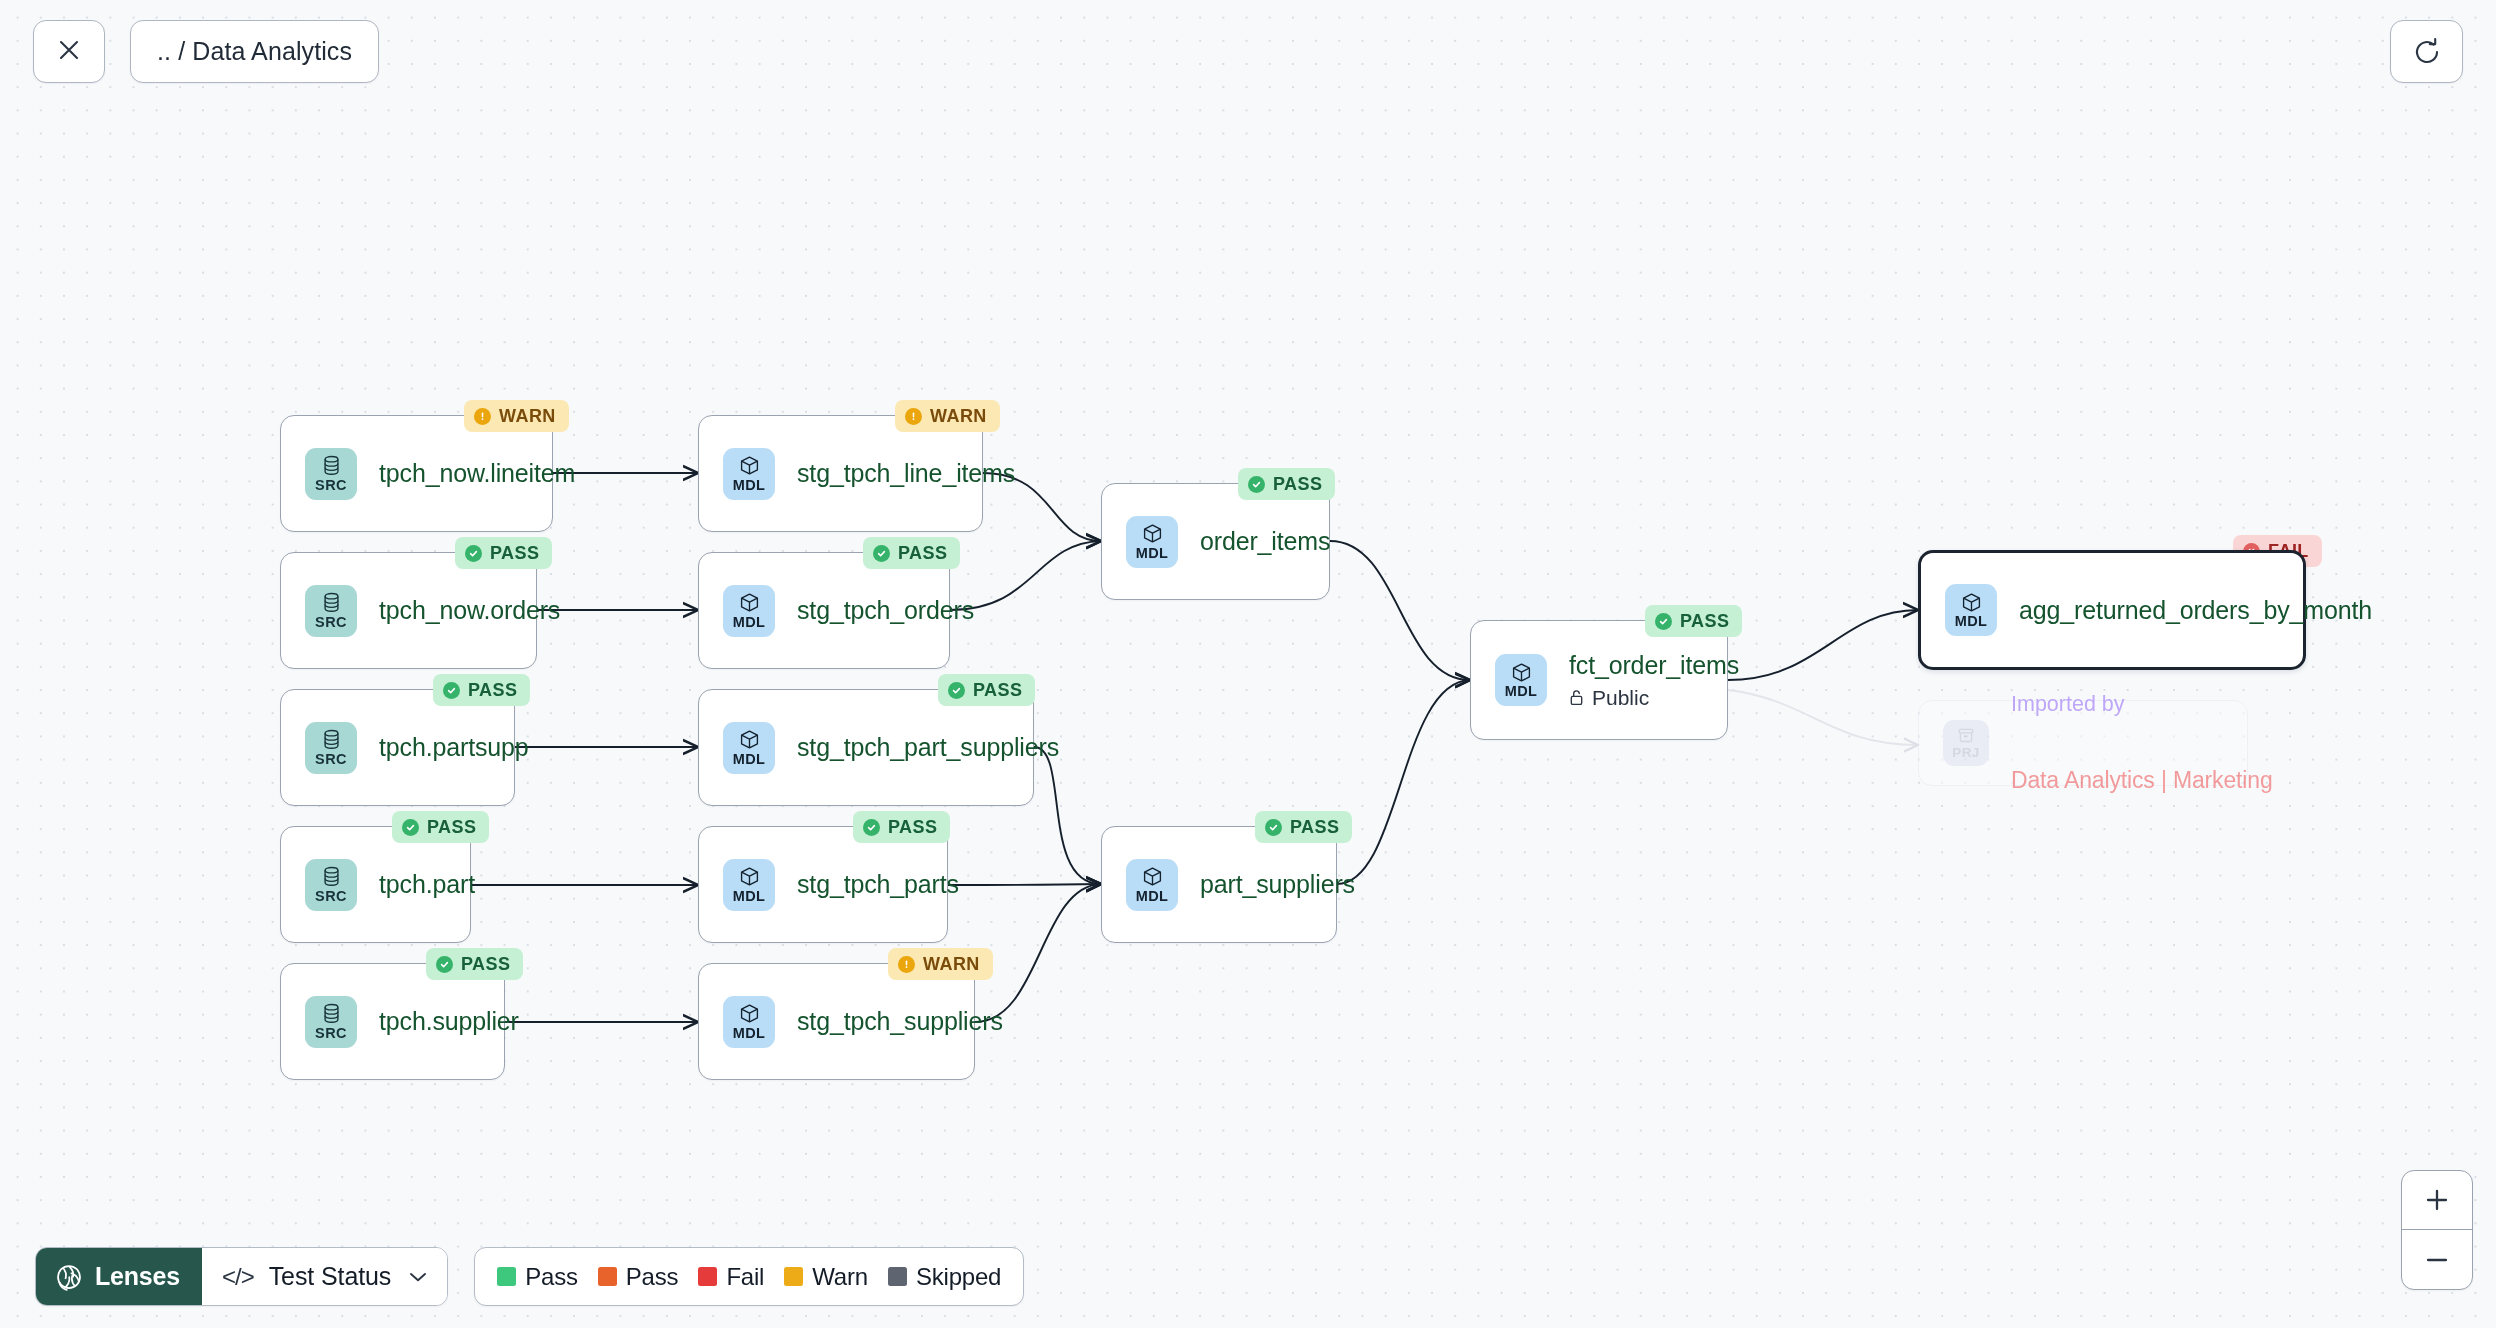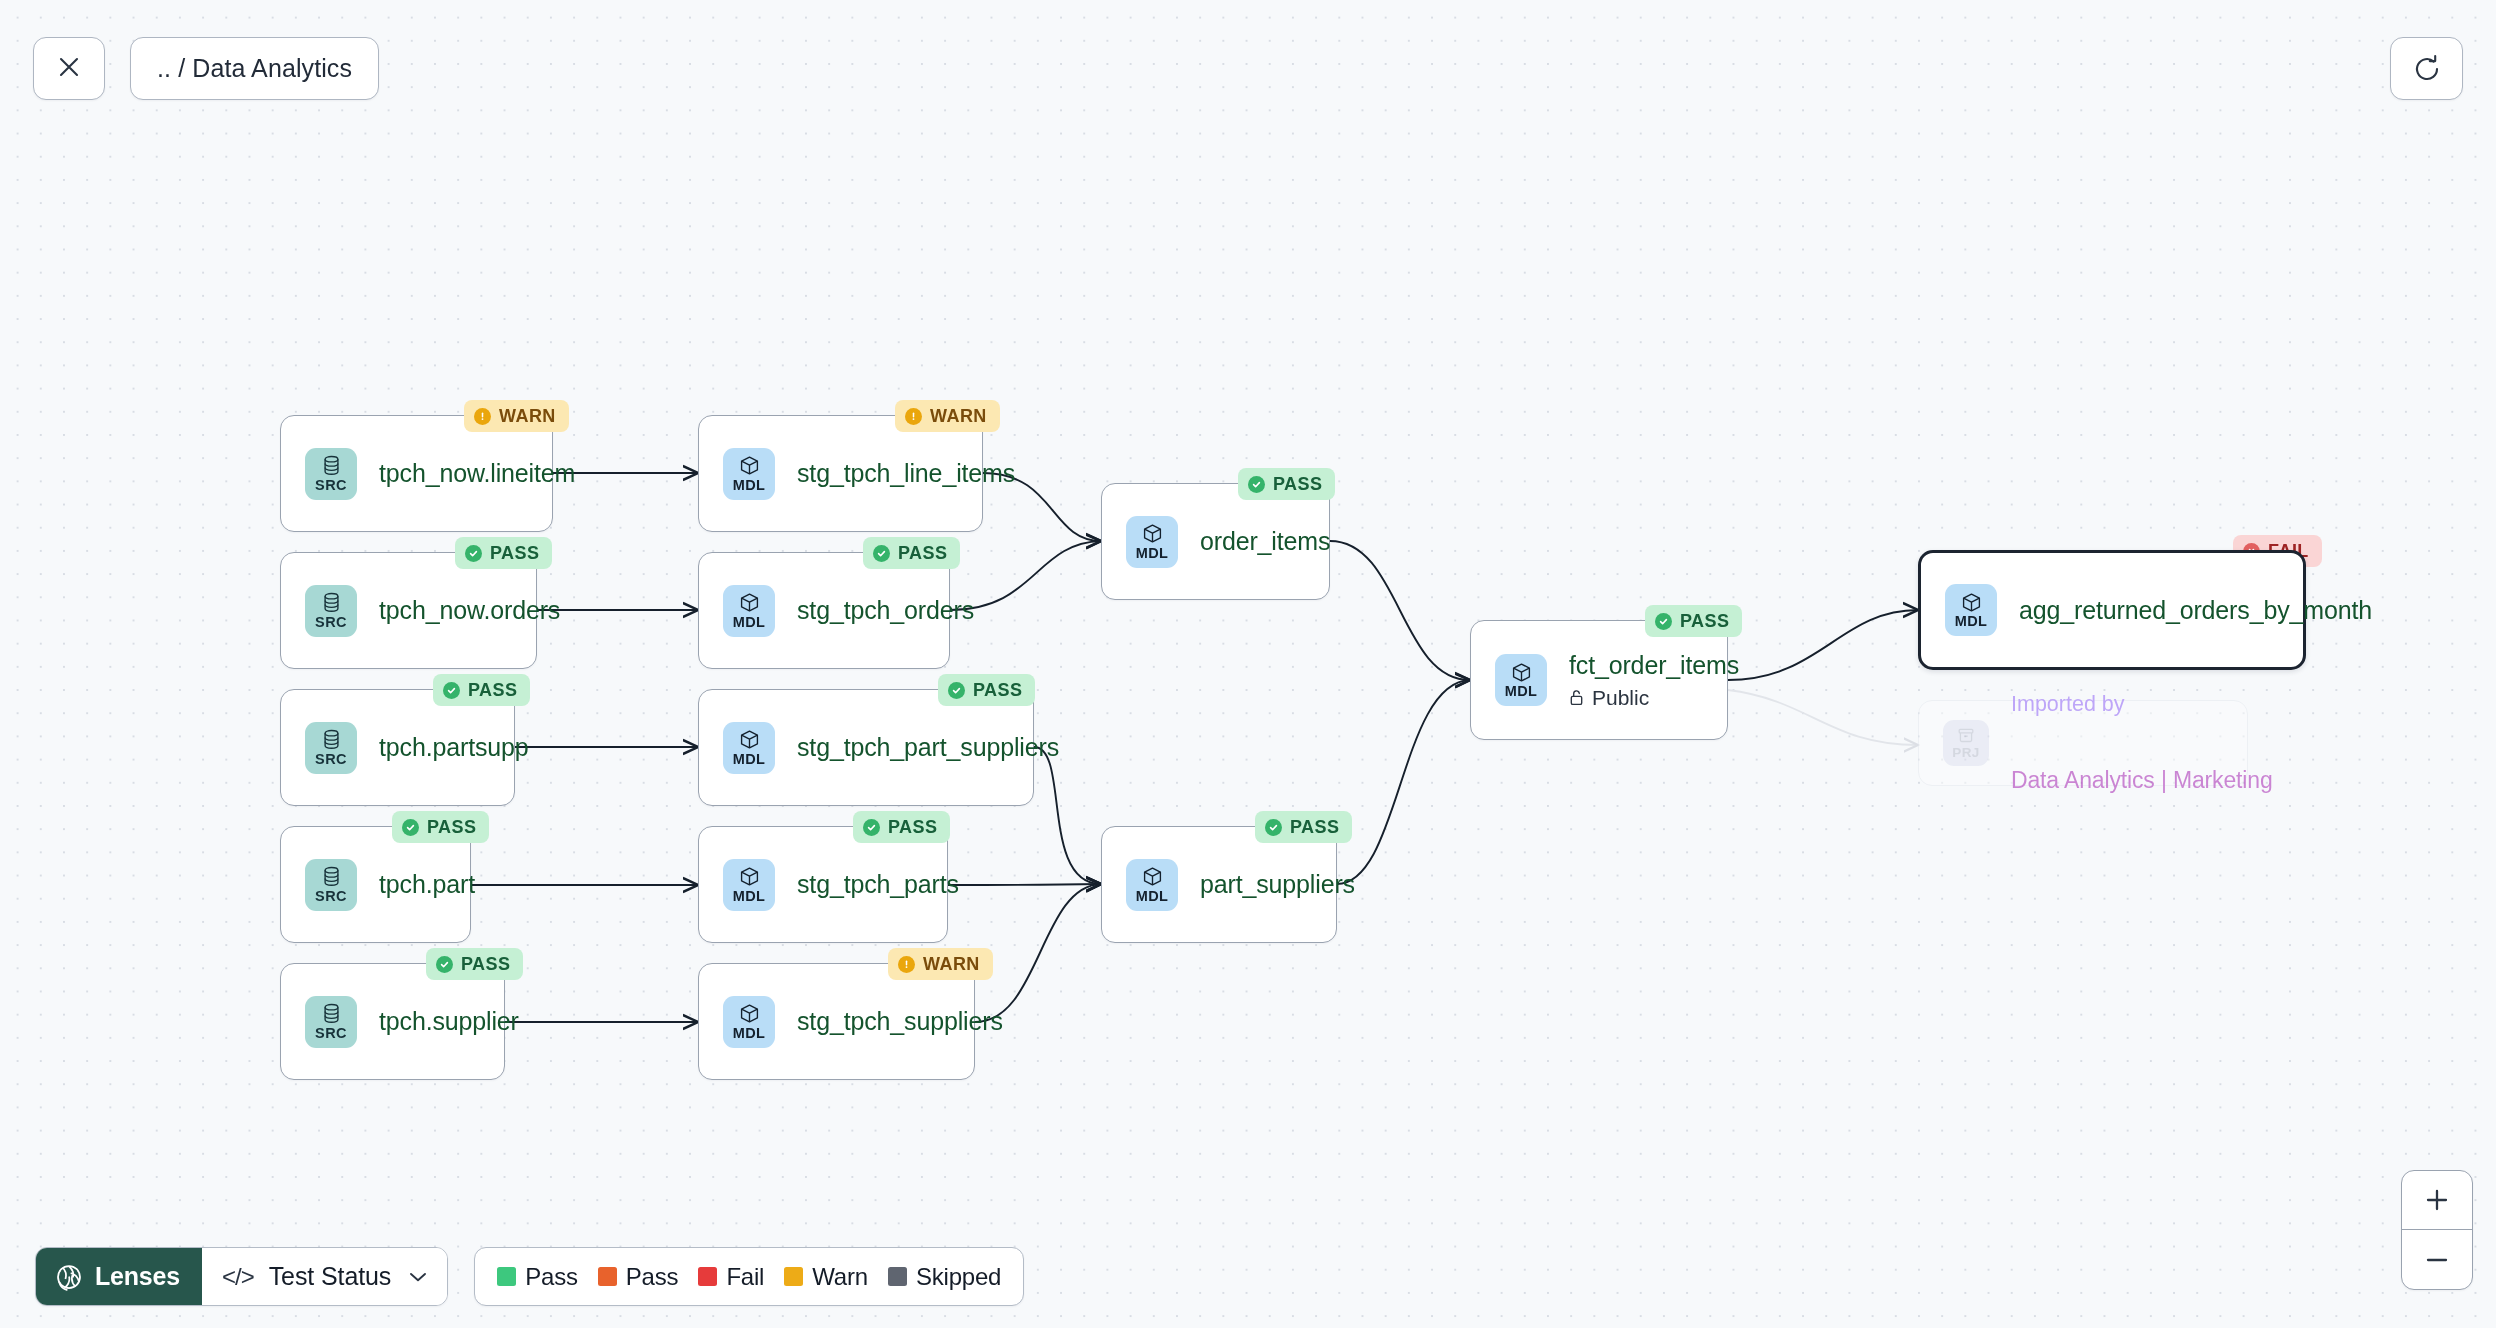--- a/index.html
+++ b/index.html
@@ -17,21 +17,21 @@
     inset: 0;
     background-color: #f7f9fb;
     background-image: radial-gradient(circle, #d8dde4 1.1px, transparent 1.2px);
     background-size: 23.2px 23.2px;
     background-position: 6px 6px;
   }
 
   
   #topbar {
     position: absolute;
-    top: 17px; left: 0;
+    top: 0; left: 0;
     width: 2292px; height: 100px;
     z-index: 40;
     pointer-events: none;
   }
   .tb-btn {
     position: absolute;
     background: #ffffff;
     border: 1.6px solid #aeb6c2;
     border-radius: 13px;
     display: flex;
@@ -103,21 +103,21 @@
   .chip .glyph { height: 22px; display:flex; align-items:center; justify-content:center; }
   .chip .ctype {
     font-size: 14.5px; font-weight: 700; letter-spacing: .4px;
     line-height: 1; margin-top: 1px;
   }
 
   .ntext { display: flex; flex-direction: column; gap: 6px; min-width: 0; }
   .nlabel {
     font-size: 25px; color: #14532d; white-space: nowrap; letter-spacing: -.15px;
   }
-  .node.ghost .nlabel, .node.ghost .nsub { color: #a21caf; margin-top: 46px; }
+  .node.ghost .nlabel, .node.ghost .nsub { color: #ef4444; margin-top: 46px; }
   .nsub {
     font-size: 21px; color: #2b3440;
     display: flex; gap: 8px; white-space: nowrap;
   }
   .nsub-top { font-size: 21.5px; color: #8b5cf6; }
 
   
   .badge {
     position: absolute;
     height: 32px;

